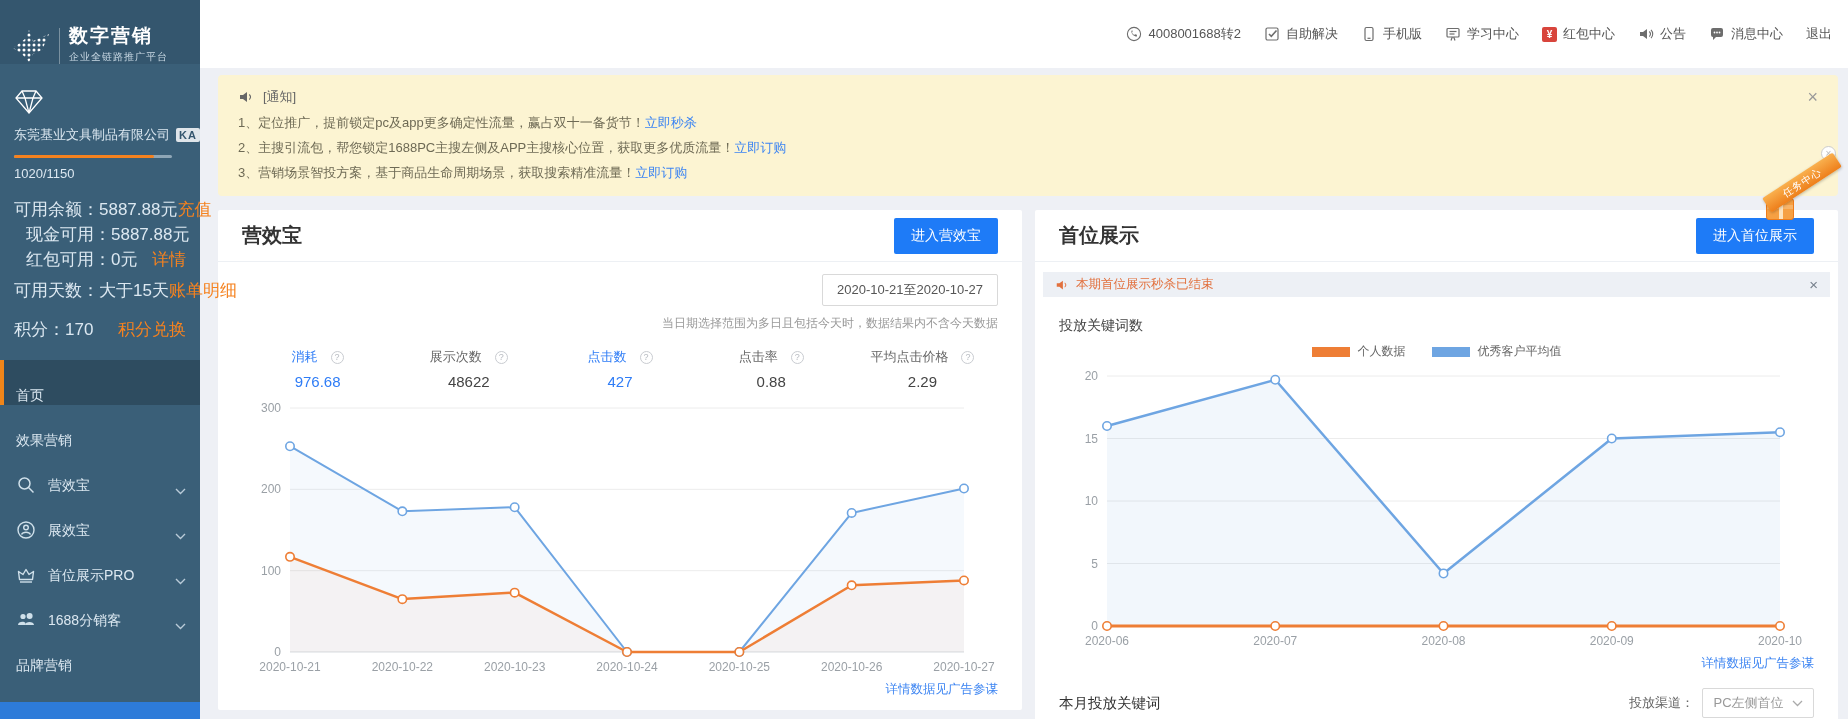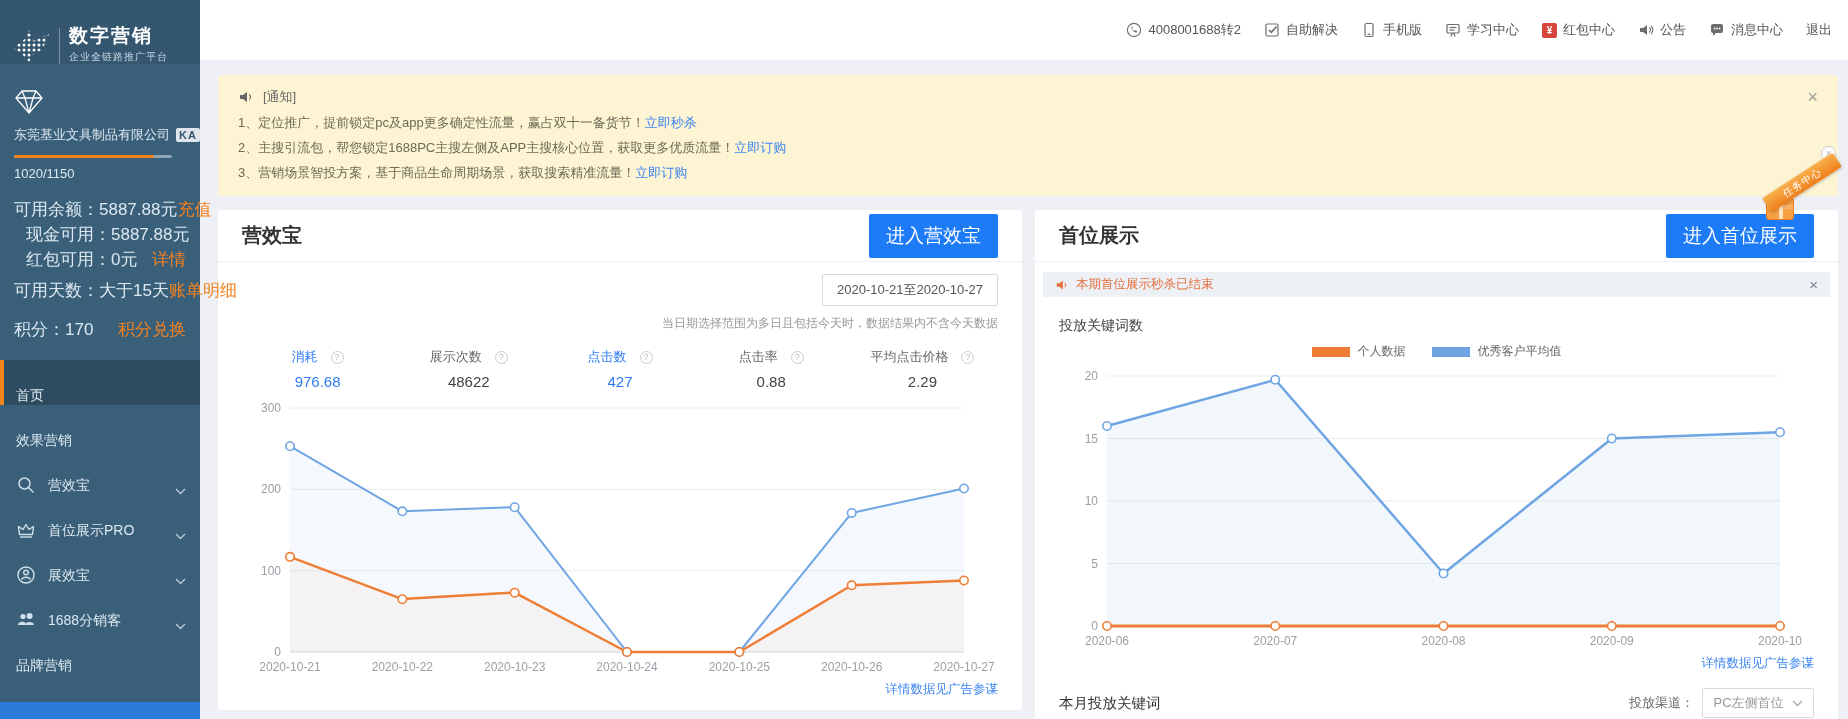--- a/index.html
+++ b/index.html
@@ -34,21 +34,21 @@
   .f-action { color: #f5821f; cursor: pointer; }
   .menu { margin-top: 18px; }
   .menu-item { height: 45px; display: flex; align-items: flex-end; gap: 12px;
     padding: 0 16px; font-size: 14px; position: relative; cursor: pointer; }
   .menu-item .mi-icon { width: 20px; height: 20px; color: #cfe0ea; flex: 0 0 20px; }
   .menu-item.active { background: #2e4c60; border-left: 4px solid #f08519; padding-left: 12px; }
   .menu-item .chev { position: absolute; right: 14px; color: #b9cbd8; }
   .sidebar-strip { position: absolute; left: 0; right: 0; bottom: 0; height: 17px; background: #2d7bd9; }
 
   
-  .topbar { position: absolute; left: 200px; right: 0; top: 0; height: 60px; background: #fff;
+  .topbar { position: absolute; left: 200px; right: 0; top: 0; height: 68px; background: #fff;
     display: flex; align-items: center; justify-content: flex-end; gap: 23px;
     padding-right: 16px; font-size: 13px; color: #555; }
   .tb-item { display: flex; align-items: center; gap: 6px; cursor: pointer; white-space: nowrap; }
   .tb-icon { width: 16px; height: 16px; color: #6d6d6d; }
   .rp-icon { width: 15px; height: 15px; background: #d8453c; border-radius: 2px; color: #fff;
     font-size: 10px; font-weight: bold; display: flex; align-items: center; justify-content: center; }
 
   
   .main { position: absolute; left: 200px; top: 56px; right: 0; bottom: 0; padding: 19px 10px 0 18px; }
 
@@ -59,21 +59,21 @@
   .notice-link { color: #3d85f2; cursor: pointer; }
   .notice-close { position: absolute; right: 20px; top: 12px; font-size: 18px; color: #999; cursor: pointer; }
 
   .panels { display: flex; gap: 13px; margin-top: 14px; align-items: flex-start; }
   .panel { background: #fff; border-radius: 2px; }
   .panel-yxb { width: 804px; }
   .panel-swzs { width: 803px; position: relative; }
   .panel-head { height: 52px; padding: 0 24px; display: flex; align-items: center;
     justify-content: space-between; border-bottom: 1px solid #edf0f4; }
   .panel-title { font-size: 20px; font-weight: bold; color: #333; }
-  .btn-blue { background: #1e7bf7; color: #fff; border: none; font-size: 19px;
+  .btn-blue { background: #1e7bf7; color: #fff; border: none; font-size: 14px;
     padding: 9px 17px; border-radius: 2px; cursor: pointer; font-family: inherit; }
 
   .yxb-body { padding: 12px 24px 0; }
   .date-row { display: flex; justify-content: flex-end; }
   .date-box { border: 1px solid #d9d9d9; border-radius: 2px; padding: 6px 14px;
     font-size: 13px; color: #555; cursor: pointer; }
   .note { text-align: right; color: #999; font-size: 12px; margin-top: 9px; }
   .stats { display: flex; margin-top: 15px; text-align: center; }
   .stat { flex: 1; }
   .stat-label { font-size: 13px; color: #666; display: inline-flex; align-items: center; gap: 13px; }
@@ -192,41 +192,41 @@
       </span>
       <span>营效宝</span>
       <span class="chev">
         <svg width="11" height="7" viewBox="0 0 11 7" fill="none" stroke="currentColor" stroke-width="1.4">
             <path d="M1 1 L5.5 5.5 L10 1"></path>
           </svg>
       </span>
     </div>
     <div class="menu-item">
       <span class="mi-icon">
-        <svg viewBox="0 0 20 20" fill="none" stroke="currentColor" stroke-width="1.4" stroke-linejoin="round">
-          <path d="M3.5 14.5 L2.5 6.5 L7 9.5 L10 4.5 L13 9.5 L17.5 6.5 L16.5 14.5 Z"></path>
-            <line x1="4" y1="17" x2="16" y2="17"></line>
-        </svg>
-      </span>
-      <span>首位展示PRO</span>
-      <span class="chev">
-        <svg width="11" height="7" viewBox="0 0 11 7" fill="none" stroke="currentColor" stroke-width="1.4">
-            <path d="M1 1 L5.5 5.5 L10 1"></path>
-          </svg>
-      </span>
-    </div>
-    <div class="menu-item">
-      <span class="mi-icon">
         <svg viewBox="0 0 20 20" fill="none" stroke="currentColor" stroke-width="1.4">
           <circle cx="10" cy="10" r="8"></circle>
             <circle cx="10" cy="7.5" r="2.3"></circle>
             <path d="M5.5 14.5 C7 11.5 13 11.5 14.5 14.5"></path>
         </svg>
       </span>
       <span>展效宝</span>
+      <span class="chev">
+        <svg width="11" height="7" viewBox="0 0 11 7" fill="none" stroke="currentColor" stroke-width="1.4">
+            <path d="M1 1 L5.5 5.5 L10 1"></path>
+          </svg>
+      </span>
+    </div>
+    <div class="menu-item">
+      <span class="mi-icon">
+        <svg viewBox="0 0 20 20" fill="none" stroke="currentColor" stroke-width="1.4" stroke-linejoin="round">
+          <path d="M3.5 14.5 L2.5 6.5 L7 9.5 L10 4.5 L13 9.5 L17.5 6.5 L16.5 14.5 Z"></path>
+            <line x1="4" y1="17" x2="16" y2="17"></line>
+        </svg>
+      </span>
+      <span>首位展示PRO</span>
       <span class="chev">
         <svg width="11" height="7" viewBox="0 0 11 7" fill="none" stroke="currentColor" stroke-width="1.4">
             <path d="M1 1 L5.5 5.5 L10 1"></path>
           </svg>
       </span>
     </div>
     <div class="menu-item">
       <span class="mi-icon">
         <svg viewBox="0 0 20 20" fill="currentColor">
           <circle cx="7" cy="6.5" r="2.6"></circle>

